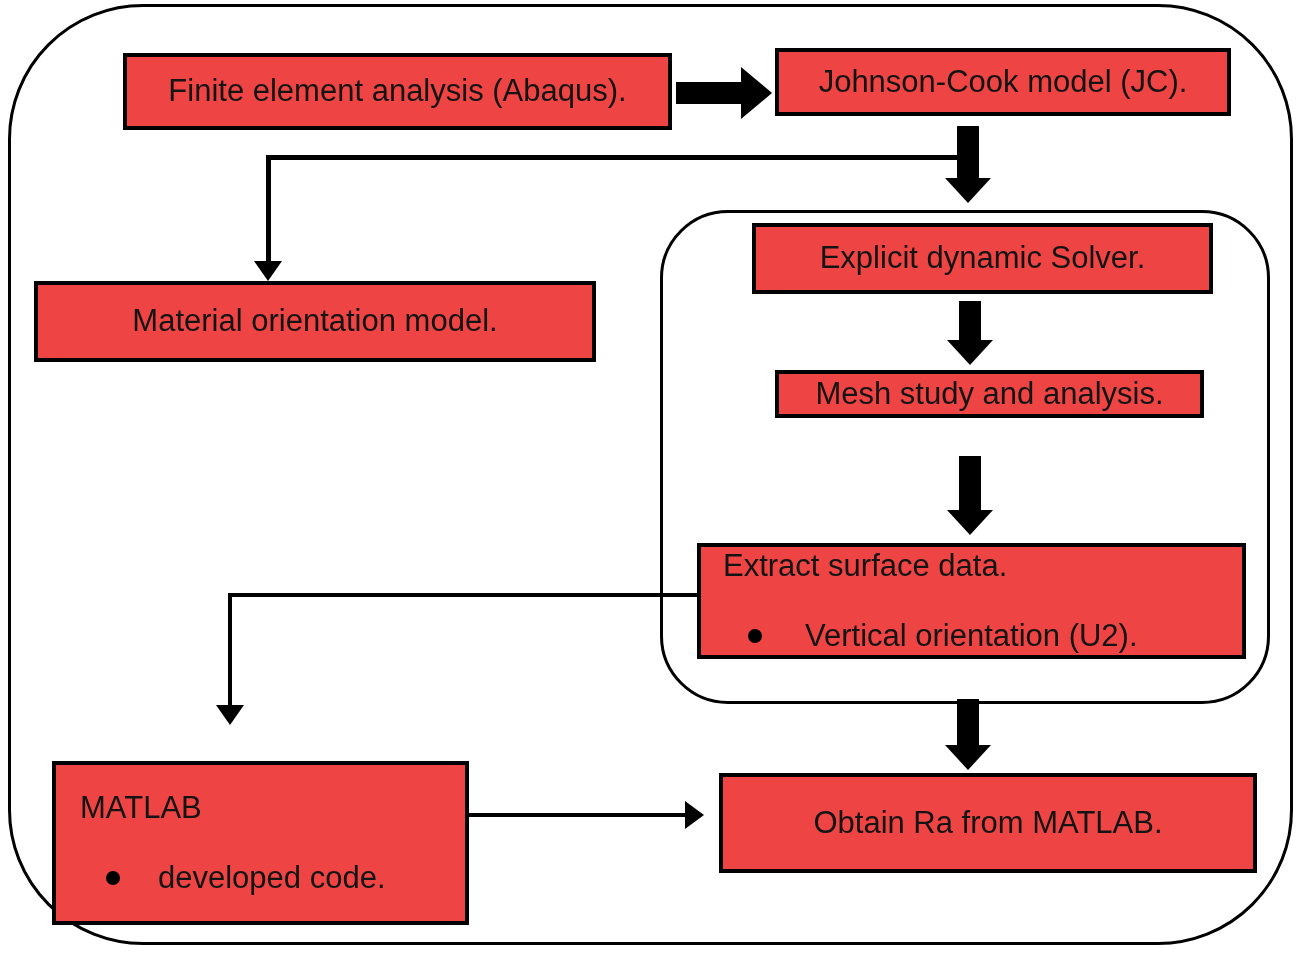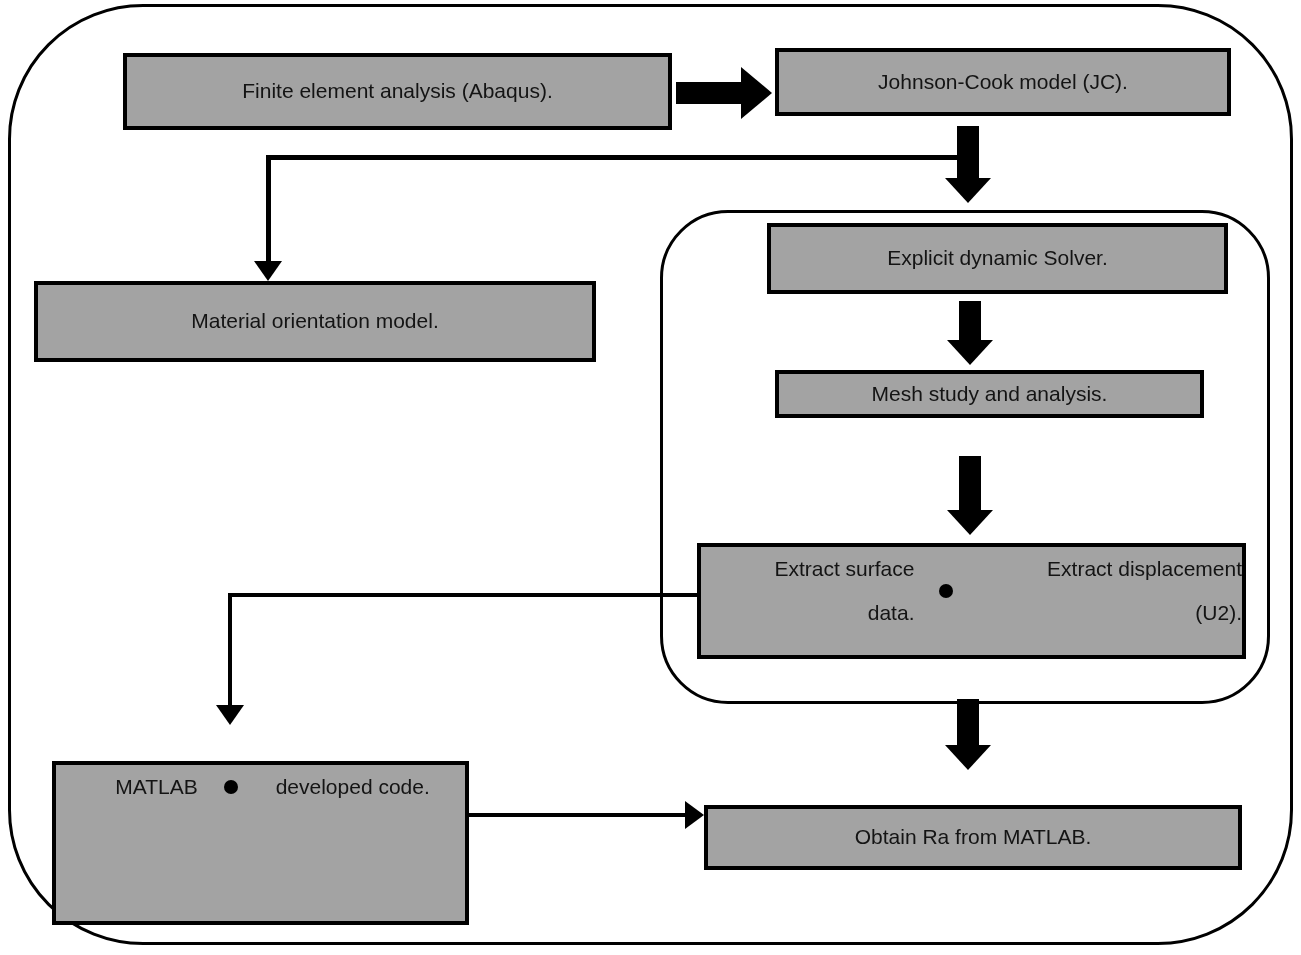--- a/index.html
+++ b/index.html
@@ -2,26 +2,25 @@
 <html><head>
 <meta charset="utf-8">
 <style>
   html,body{margin:0;padding:0;background:#ffffff;}
   #stage{
     position:relative;width:1301px;height:955px;background:#ffffff;
     font-family:"Liberation Sans",sans-serif;color:#141414;overflow:hidden;
   }
   .container{position:absolute;border:3px solid #000;background:transparent;}
   .box{
-    position:absolute;background:#a3a3a3;border:4px solid #000;box-sizing:border-box;
-    font-size:21px;line-height:1.25;display:flex;align-items:center;justify-content:center;
+    position:absolute;background:#ef4444;border:4px solid #000;box-sizing:border-box;
+    font-size:31px;line-height:1.25;display:flex;align-items:center;justify-content:center;
     z-index:3;
-    text-align:right;
   }
-  .box.col{flex-direction:row;align-items:flex-start;justify-content:center;}
+  .box.col{flex-direction:column;align-items:flex-start;justify-content:center;gap:26px;}
   .hline,.vline,.shaft{position:absolute;background:#000;z-index:2;}
   .tri{position:absolute;width:0;height:0;z-index:2;}
   
   .thick-head-right{border-top:26px solid transparent;border-bottom:26px solid transparent;border-left:31px solid #000;}
   .thick-head-down{border-left:23px solid transparent;border-right:23px solid transparent;border-top:25px solid #000;}
   
   .thin-head-down{border-left:14px solid transparent;border-right:14px solid transparent;border-top:20px solid #000;}
   .thin-head-right{border-top:14px solid transparent;border-bottom:14px solid transparent;border-left:19px solid #000;}
   .dot{display:inline-block;width:14px;height:14px;border-radius:50%;background:#000;flex:none;}
   .bullet-row{display:flex;align-items:center;}
@@ -83,43 +82,43 @@
   </div>
 
   <div class="box" style="left:775px;top:48px;width:456px;height:68px;">
     <span>Johnson-Cook model (JC).</span>
   </div>
 
   <div class="box" style="left:34px;top:281px;width:562px;height:81px;">
     <span>Material orientation model.</span>
   </div>
 
-  <div class="box" style="left:752px;top:223px;width:461px;height:71px;margin-left:15px;">
+  <div class="box" style="left:752px;top:223px;width:461px;height:71px;">
     <span>Explicit dynamic Solver.</span>
   </div>
 
   <div class="box" style="left:775px;top:370px;width:429px;height:48px;">
     <span>Mesh study and analysis.</span>
   </div>
 
   <div class="box col" style="left:697px;top:543px;width:549px;height:116px;padding-left:22px;">
     <div style="line-height:44px;">Extract surface data.</div>
     <div class="bullet-row" style="line-height:44px;">
       <span class="dot" style="margin-left:25px;"></span>
-      <span style="margin-left:43px;">Extract displacement (U2).</span>
+      <span style="margin-left:43px;">Vertical orientation (U2).</span>
     </div>
   </div>
 
   <div class="box col" style="left:52px;top:725px;width:417px;height:164px;padding-left:24px;margin-top:36px;">
     <div style="line-height:44px;">MATLAB</div>
     <div class="bullet-row">
       <span class="dot" style="margin-left:26px;"></span>
       <div class="bullet-lines" style="margin-left:38px;">
         <div>developed code.</div>
       </div>
     </div>
   </div>
 
-  <div class="box" style="left:704px;top:773px;width:538px;height:65px;margin-top:32px;">
+  <div class="box" style="left:719px;top:773px;width:538px;height:100px;">
     <span>Obtain Ra from MATLAB.</span>
   </div>
 
 </div>
 
 </body></html>

